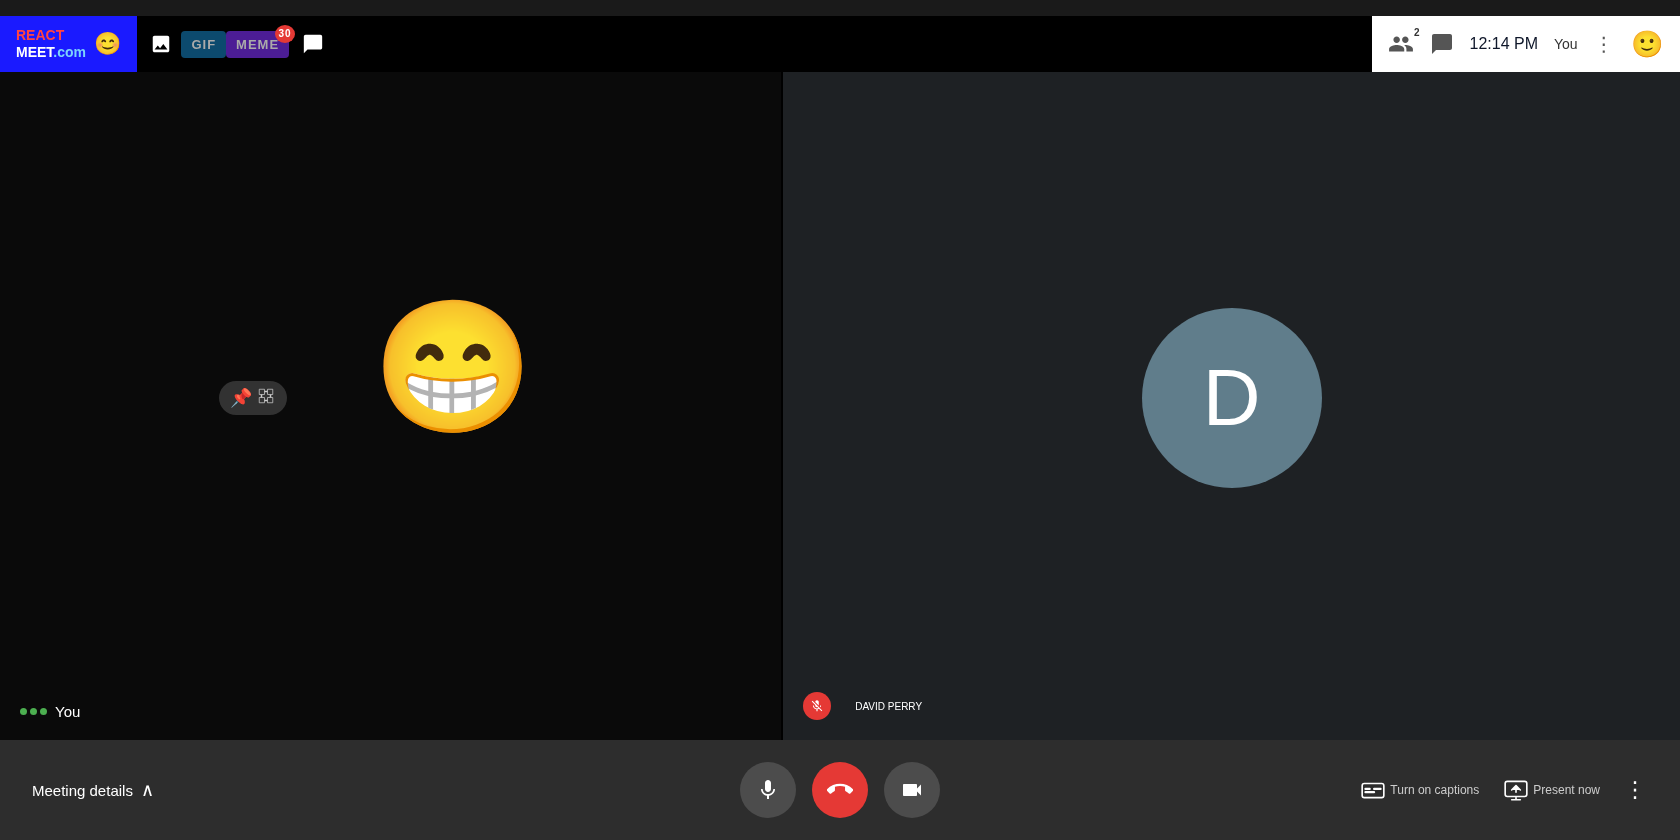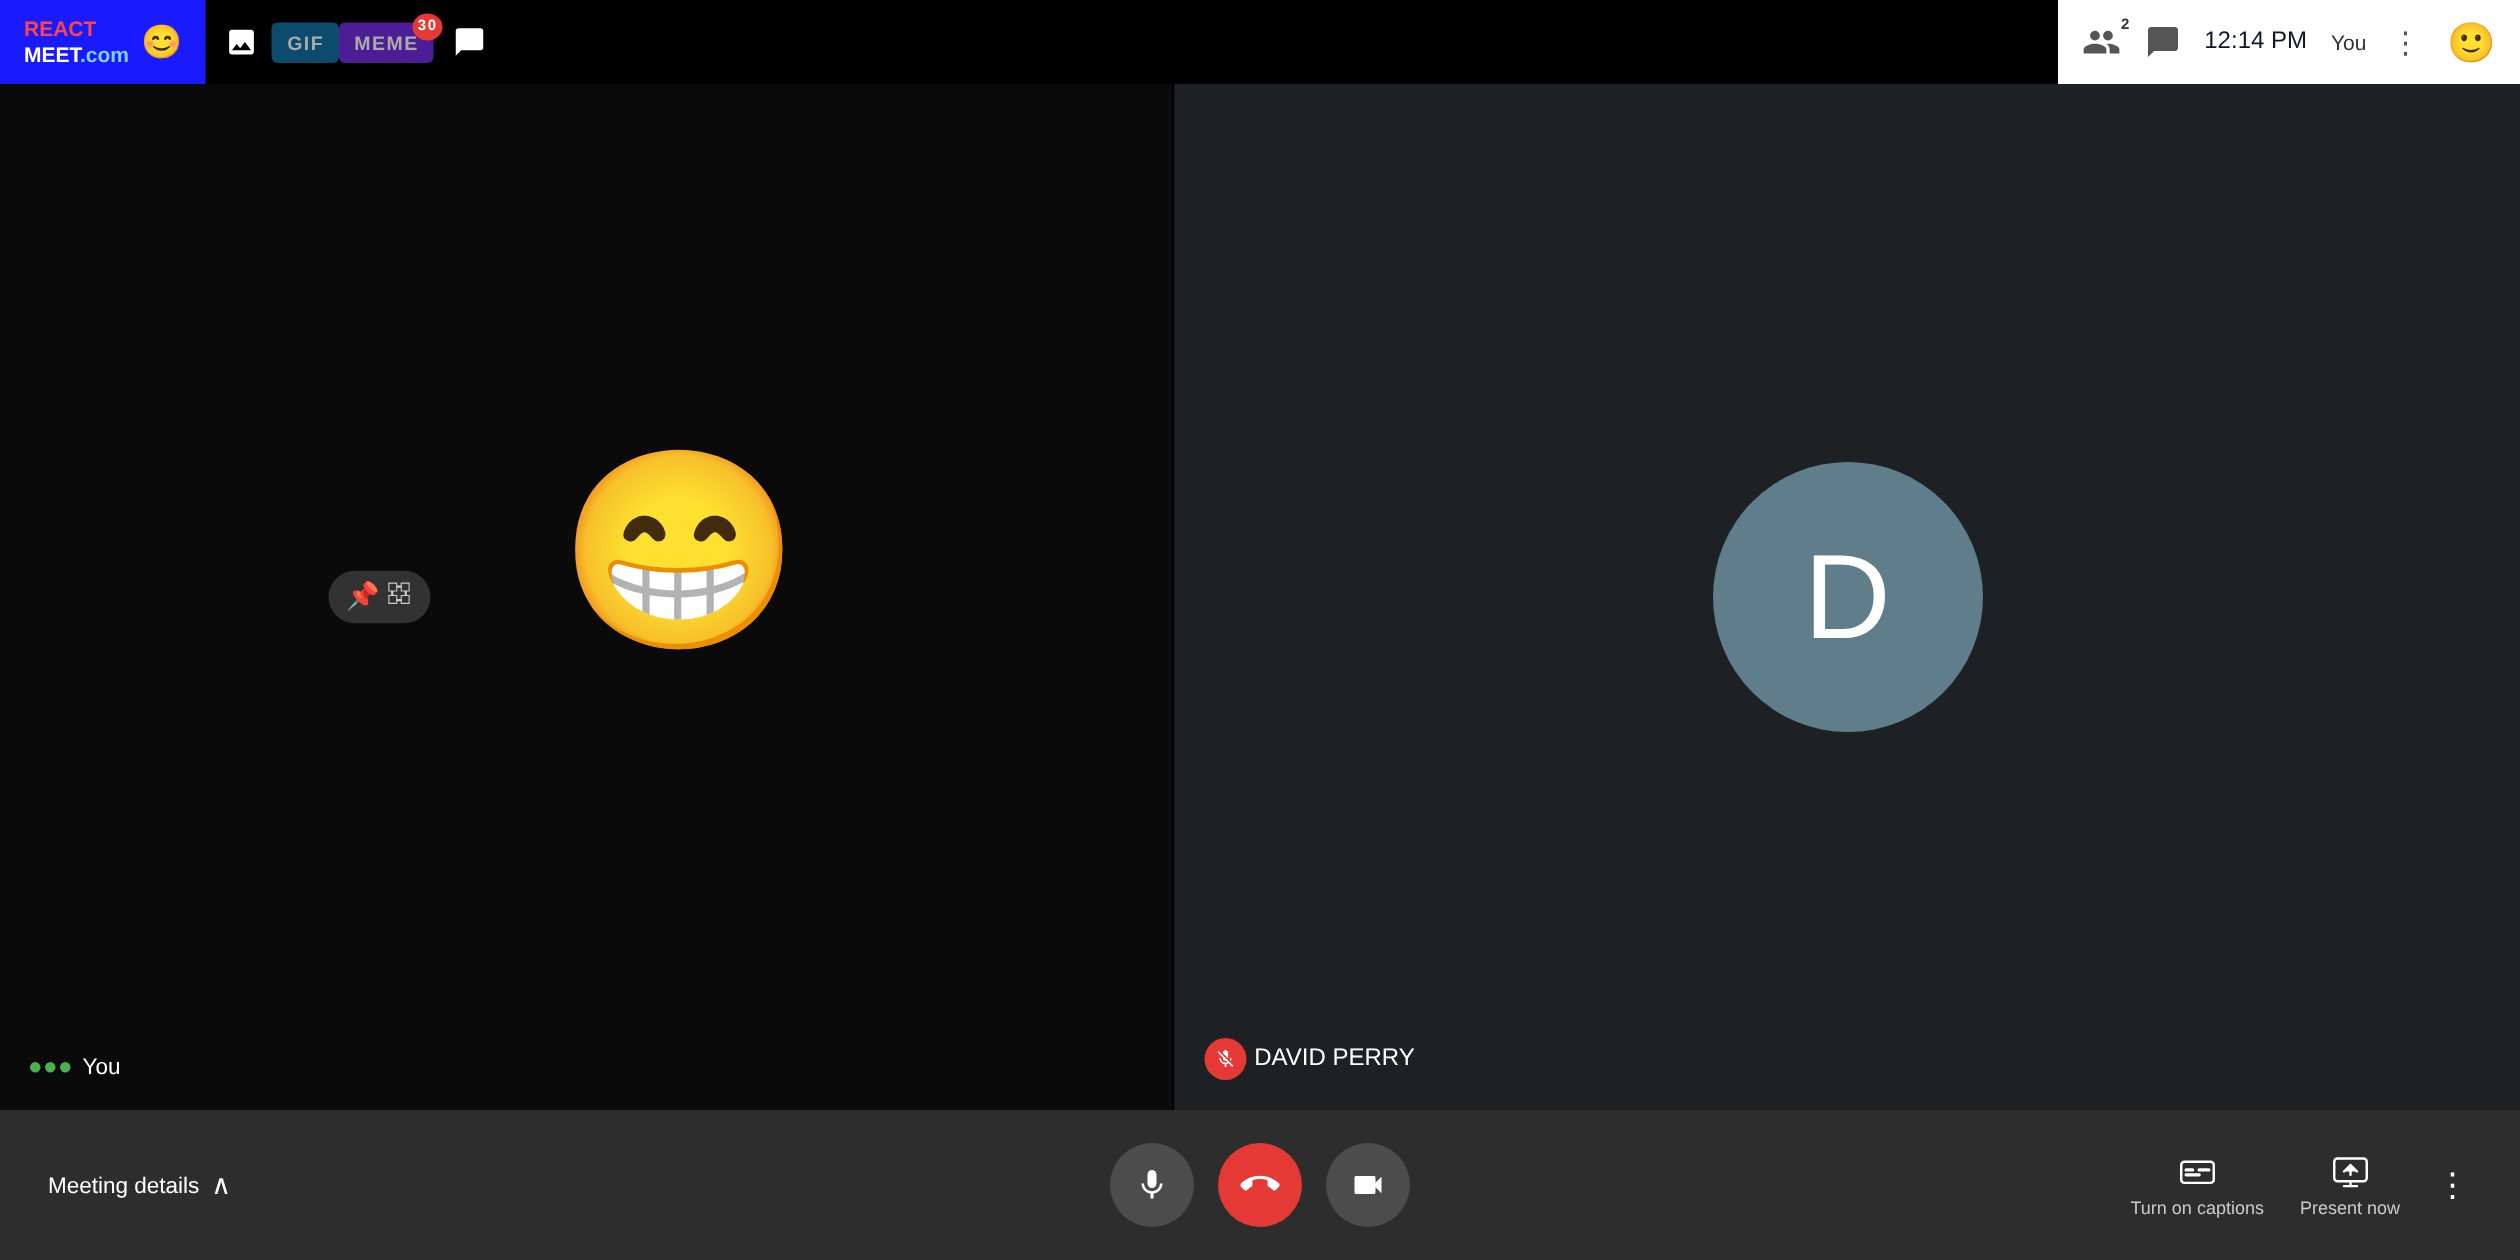--- a/index.html
+++ b/index.html
@@ -8,21 +8,21 @@
       height: 840px;
       background: #1a1a1a;
       font-family: 'Google Sans', Arial, sans-serif;
       overflow: hidden;
       position: relative;
     }
 
     
     #top-bar {
       position: absolute;
-      top: 0; left: 0; right: 0;
+      top: 16px; left: 0; right: 0;
       height: 56px;
       background: #000;
       display: flex;
       align-items: center;
       z-index: 10;
     }
 
     #react-meet-logo {
       display: flex;
       align-items: center;
@@ -239,23 +239,23 @@
       color: #fff;
       font-weight: 400;
     }
 
     #david-name-bar {
       position: absolute;
       bottom: 20px;
       left: 20px;
       display: flex;
       align-items: center;
-      gap: 5px;
-      color: #fff;
-      font-size: 16px;
+      gap: 24px;
+      color: #fff;
+      font-size: 10px;
       font-weight: 500;
     }
 
     #mute-indicator {
       width: 28px;
       height: 28px;
       border-radius: 50%;
       background: #e53935;
       display: flex;
       align-items: center;
@@ -331,21 +331,21 @@
     }
 
     #right-controls {
       display: flex;
       align-items: center;
       gap: 24px;
     }
 
     .right-ctrl {
       display: flex;
-      flex-direction: column;
+      flex-direction: row;
       align-items: center;
       gap: 4px;
       cursor: pointer;
       color: #fff;
     }
 
     .right-ctrl-label {
       font-size: 12px;
       color: #ccc;
     }

